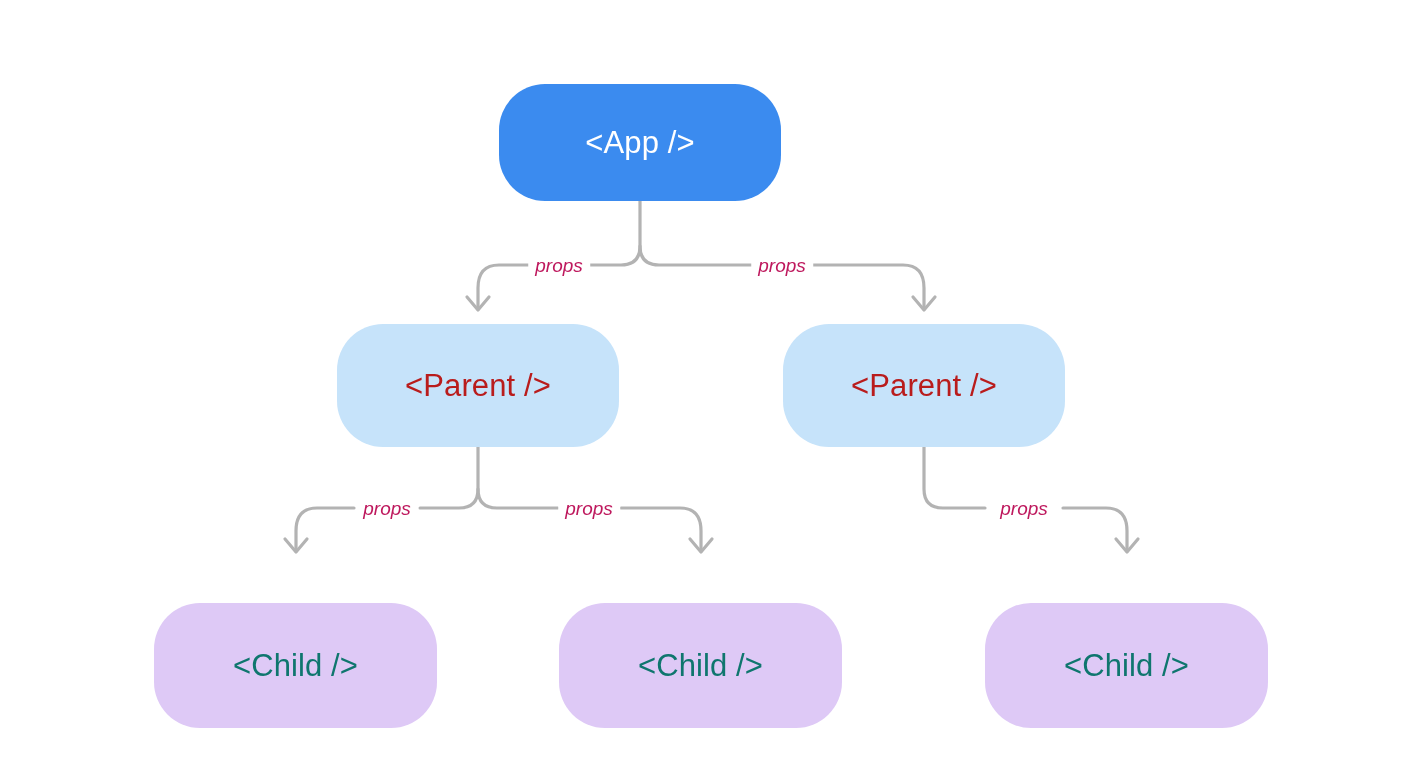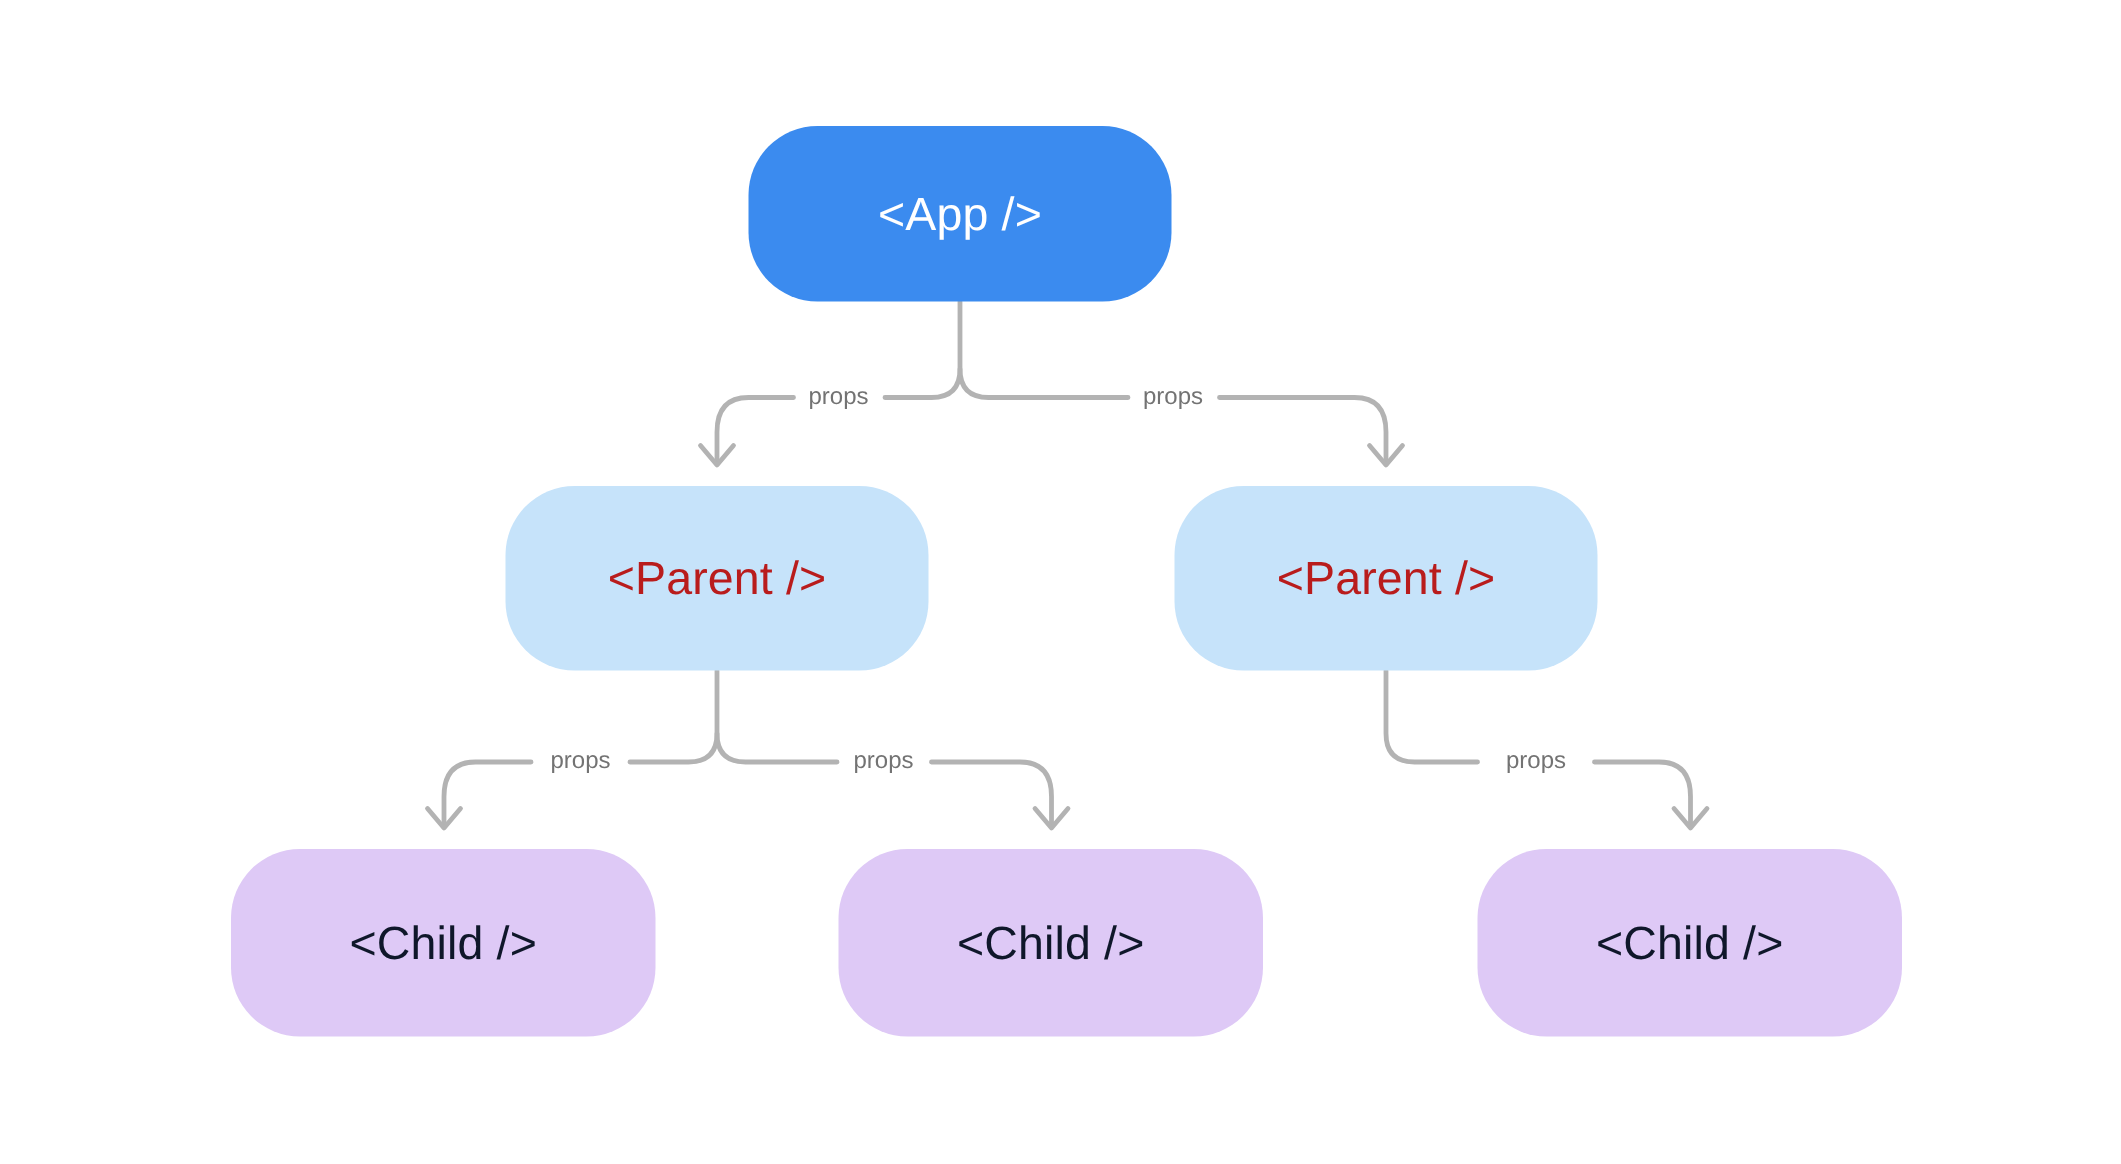--- a/index.html
+++ b/index.html
@@ -48,33 +48,35 @@
     font-weight: 400;
   }
   .node-parent {
     background: #c6e3fa;
     color: #b91c1c;
     font-size: 31px;
     font-weight: 400;
   }
   .node-child {
     background: #dec9f6;
-    color: #0f172a;
+    color: #0f766e;
     font-size: 31px;
     font-weight: 400;
+    margin-top: 37px;
   }
   .edge-label {
     position: absolute;
-    font-size: 16px;
-    color: #737373;
+    font-size: 19px;
+    color: #be185d;
     background: #ffffff;
     padding: 0 7px;
     line-height: 1;
     white-space: nowrap;
     transform: translate(-50%, -50%);
+    font-style: italic;
   }
 </style>
 </head>
 <body>
 
 <div id="stage">
 
   <svg id="edge-layer" viewBox="0 0 1414 776" aria-hidden="true">
     <g fill="none" stroke="#b3b3b3" stroke-width="3.2" stroke-linecap="round" stroke-linejoin="round">
 

